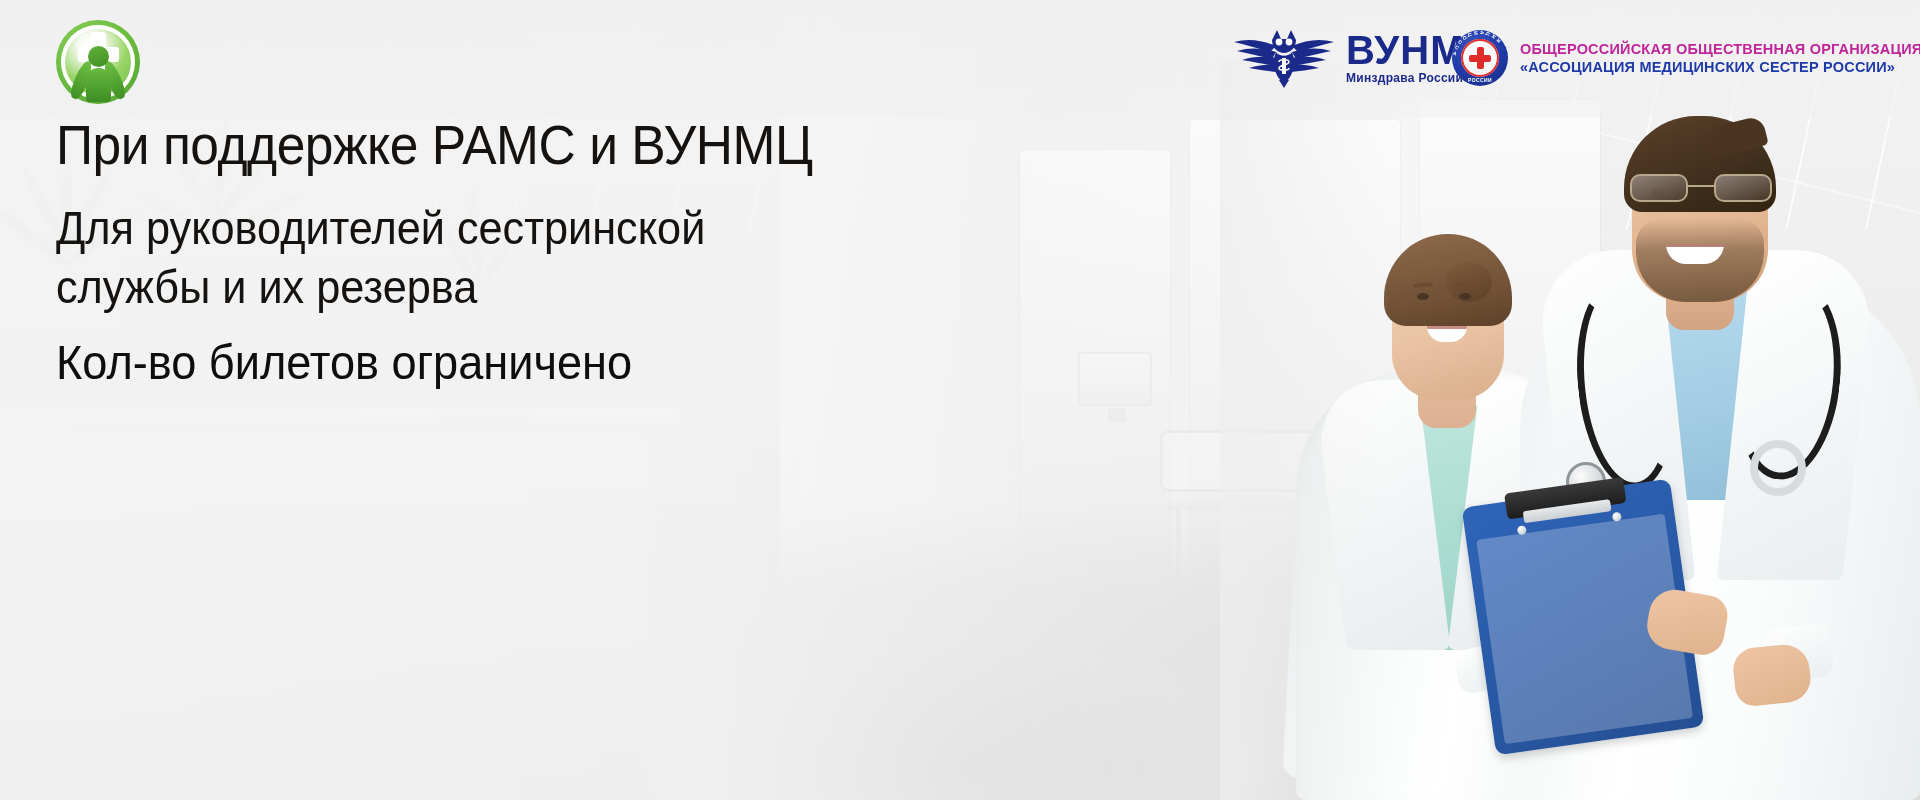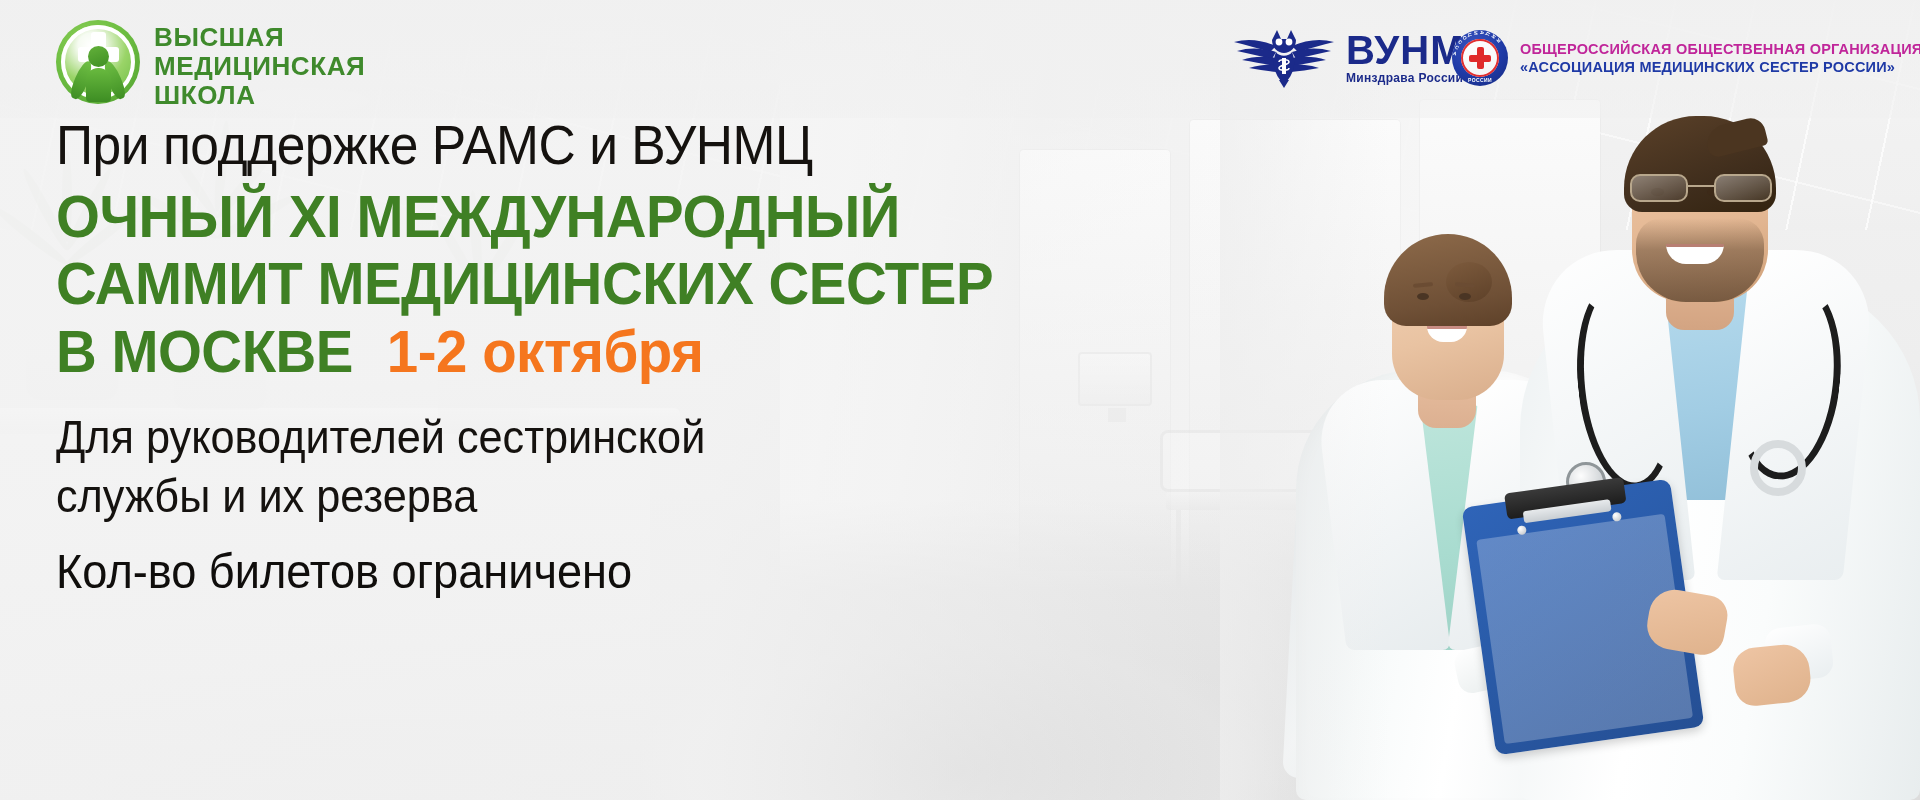--- a/index.html
+++ b/index.html
@@ -547,25 +547,20 @@
 
   <div class="logo-vms">
     <div class="vms-mark">
       <div class="vms-ring"></div>
       <div class="vms-cross"></div>
       <div class="vms-armL"></div>
       <div class="vms-armR"></div>
       <div class="vms-body"></div>
       <div class="vms-dot"></div>
     </div>
-    <div class="vms-text">
-      <div>ВЫСШАЯ</div>
-      <div>МЕДИЦИНСКАЯ</div>
-      <div>ШКОЛА</div>
-    </div>
   </div>
 
   <div class="logo-vunmc">
     <div class="owl">
       <svg viewBox="0 0 104 62" width="104" height="62" aria-hidden="true">
         <g fill="#1b2a8a">
 
           <path d="M44 20 C30 14 16 12 2 16 C14 19 26 22 38 26 Z"></path>
           <path d="M44 26 C31 22 18 21 5 25 C17 28 29 30 40 33 Z"></path>
           <path d="M45 32 C33 30 21 30 10 34 C21 36 33 38 43 40 Z"></path>
@@ -620,28 +615,20 @@
     <div class="rams-text">
       <div class="rams-l1">ОБЩЕРОССИЙСКАЯ ОБЩЕСТВЕННАЯ ОРГАНИЗАЦИЯ</div>
       <div class="rams-l2">«АССОЦИАЦИЯ МЕДИЦИНСКИХ СЕСТЕР РОССИИ»</div>
     </div>
   </div>
 
   <div class="copy">
 
     <div class="line-support">При поддержке РАМС и ВУНМЦ</div>
 
-    <div class="headline">
-      <div class="hl">ОЧНЫЙ XI МЕЖДУНАРОДНЫЙ</div>
-      <div class="hl">САММИТ МЕДИЦИНСКИХ СЕСТЕР</div>
-      <div class="hl-row">
-        <span class="city">В МОСКВЕ</span>
-        <span class="date">1-2 октября</span>
-      </div>
-    </div>
 
     <div class="sub">
       <div>Для руководителей сестринской</div>
       <div>службы и их резерва</div>
     </div>
 
     <div class="note">Кол-во билетов ограничено</div>
   </div>
 
 </div>

